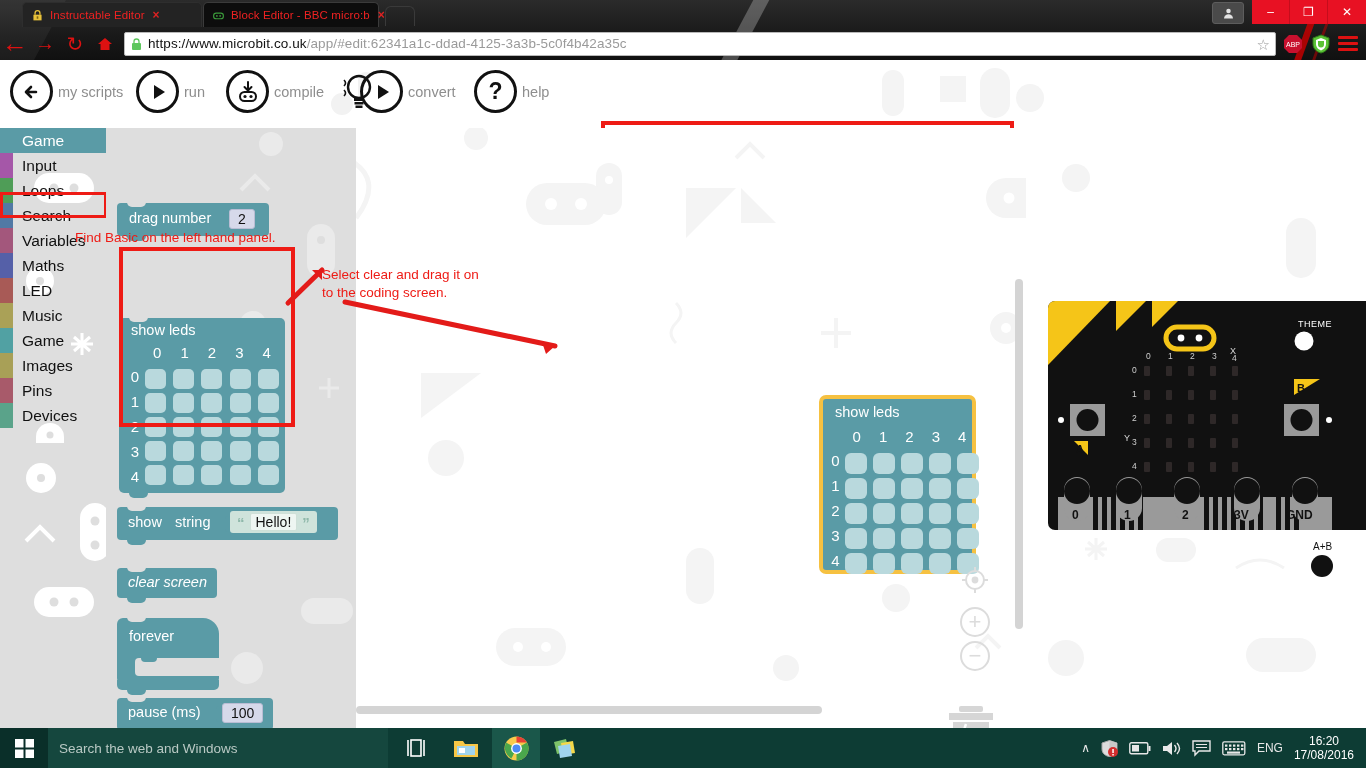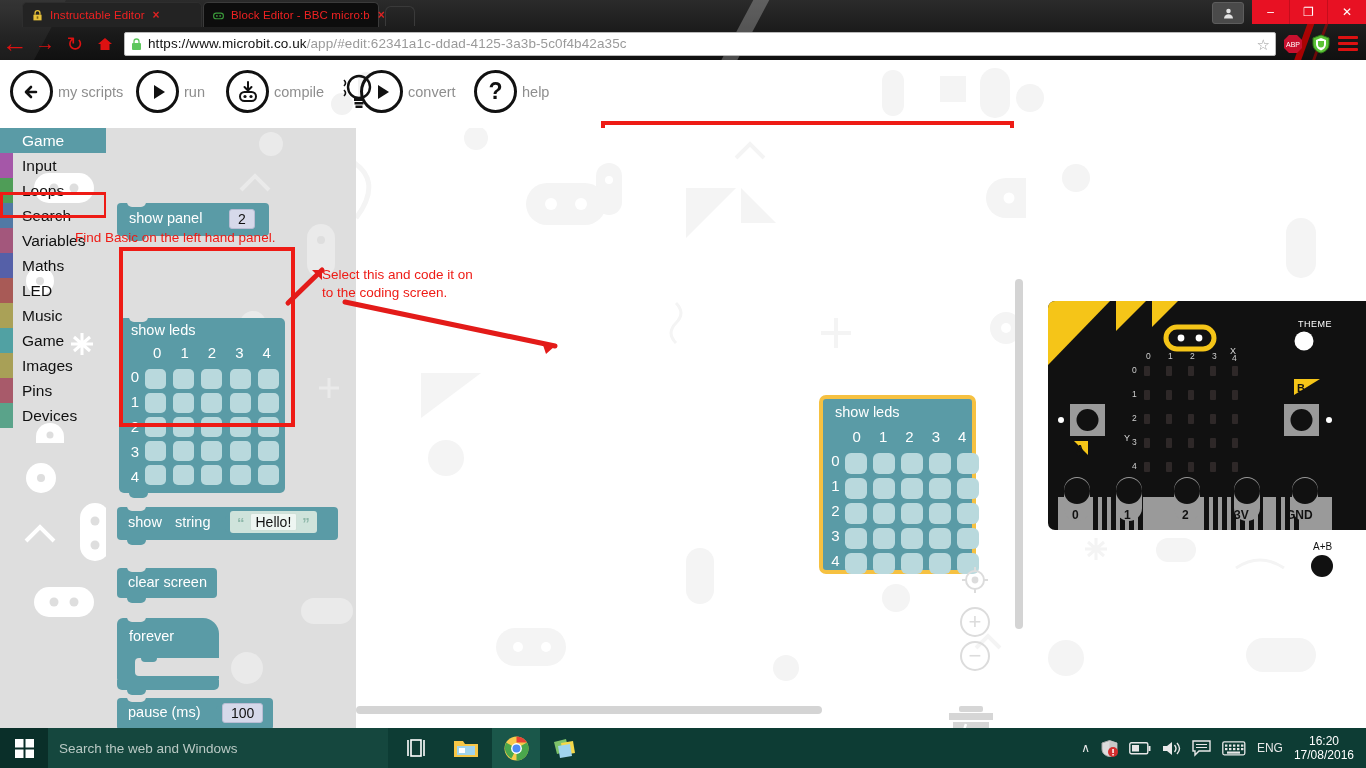--- a/index.html
+++ b/index.html
@@ -413,21 +413,21 @@
       <circle cx="72" cy="392" r="13"></circle>
           <circle cx="72" cy="392" r="4" fill="#dedede"></circle>
       <rect x="90" y="470" width="52" height="26" rx="13"></rect>
       <circle cx="36" cy="540" r="16"></circle>
         </g>
       </svg>
 
     <div class="blk" style="left:11px;top:75px;width:152px;height:33px;">
       <div class="notch-t"></div>
       <div class="notch-b"></div>
-      <div style="position:absolute;left:12px;top:7px;" class="blk-label">show panel</div>
+      <div style="position:absolute;left:12px;top:7px;" class="blk-label">drag number</div>
       <div class="plug" style="left:106px;top:9px;"></div>
       <div class="numfield" style="position:absolute;left:112px;top:6px;">2</div>
     </div>
 
     <div class="blk" style="left:13px;top:190px;width:166px;height:175px;border-radius:5px;">
       <div class="notch-t"></div>
       <div class="notch-b"></div>
       <div style="position:absolute;left:12px;top:4px;" class="blk-label">show leds</div>
       <div class="ledhead" style="position:absolute;left:28px;top:26px;width:130px;">
         <span>0</span>
@@ -481,21 +481,21 @@
       <div class="strfield" style="position:absolute;left:113px;top:4px;">
         <span class="quote">“</span>
         <span class="strinner">Hello!</span>
         <span class="quote">”</span>
       </div>
     </div>
 
     <div class="blk" style="left:11px;top:440px;width:100px;height:30px;">
       <div class="notch-t"></div>
       <div class="notch-b"></div>
-      <div style="position:absolute;left:11px;top:6px;" class="blk-label">clear screen</div>
+      <div style="position:absolute;left:11px;top:6px;font-style:italic;" class="blk-label">clear screen</div>
     </div>
 
     <div class="blk" style="left:11px;top:490px;width:102px;height:64px;border-radius:6px 16px 4px 4px;">
       <div class="notch-t"></div>
       <div style="position:absolute;left:12px;top:10px;" class="blk-label">forever</div>
       <div style="position:absolute;left:18px;top:40px;width:84px;height:18px;background:#dedede;border-radius:4px 0 0 4px;">
         <div style="position:absolute;left:6px;top:0;width:16px;height:4px;background:#5a9ba6;border-radius:0 0 8px 8px;"></div>
       </div>
       <div style="position:absolute;left:0;bottom:-8px;width:102px;height:10px;background:#5a9ba6;border-radius:0 0 5px 5px;"></div>
       <div class="notch-b" style="bottom:-13px;"></div>
@@ -612,21 +612,21 @@
     </div>
   </div>
 
   <svg style="position:absolute;left:270px;top:138px;pointer-events:none;" width="400" height="180">
     <line x1="18" y1="105" x2="52" y2="72" stroke="#e31b19" stroke-width="5" stroke-linecap="round"></line>
     <polygon points="52,72 42,72 52,82" fill="#e31b19"></polygon>
     <line x1="75" y1="104" x2="285" y2="148" stroke="#e31b19" stroke-width="5" stroke-linecap="round"></line>
     <polygon points="285,148 272,144 276,156" fill="#e31b19"></polygon>
   </svg>
   <div class="ann-red" style="position:absolute;left:75px;top:170px;">Find Basic on the left hand panel.</div>
-  <div class="ann-red" style="position:absolute;left:322px;top:207px;">Select this and code it on</div>
+  <div class="ann-red" style="position:absolute;left:322px;top:207px;">Select clear and drag it on</div>
   <div class="ann-red" style="position:absolute;left:322px;top:225px;">to the coding screen.</div>
 
   <div class="hscroll" style="top:646px;">
       <i></i>
     </div>
   <div style="position:absolute;left:1015px;top:219px;width:8px;height:350px;background:#d4d4d4;border-radius:4px;"></div>
 
   <div class="simpanel">
     <svg style="position:absolute;left:10px;top:10px;" width="330" height="580">
       <g fill="#f4f4f4">

